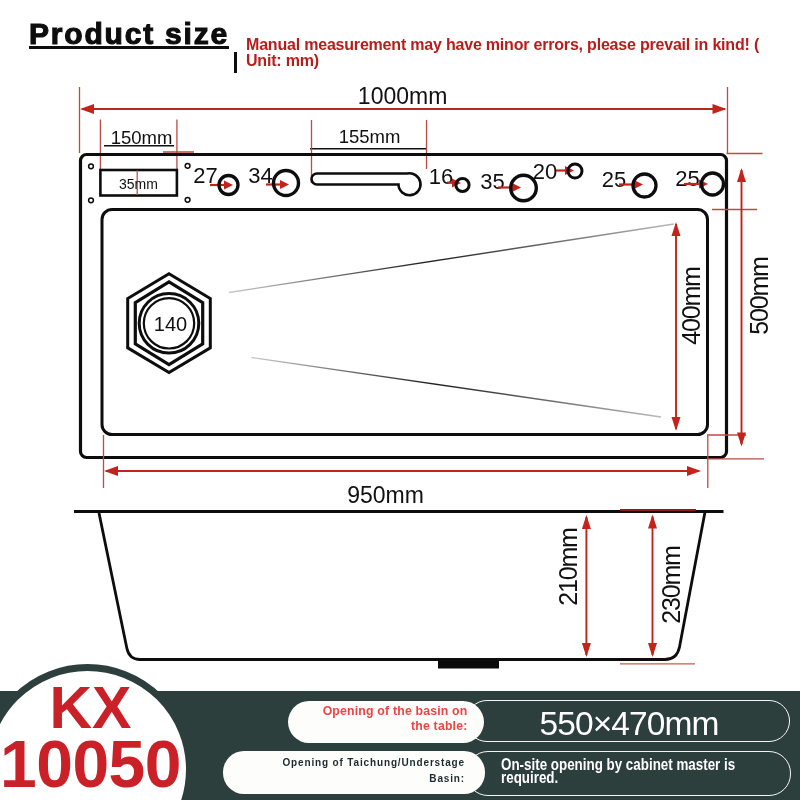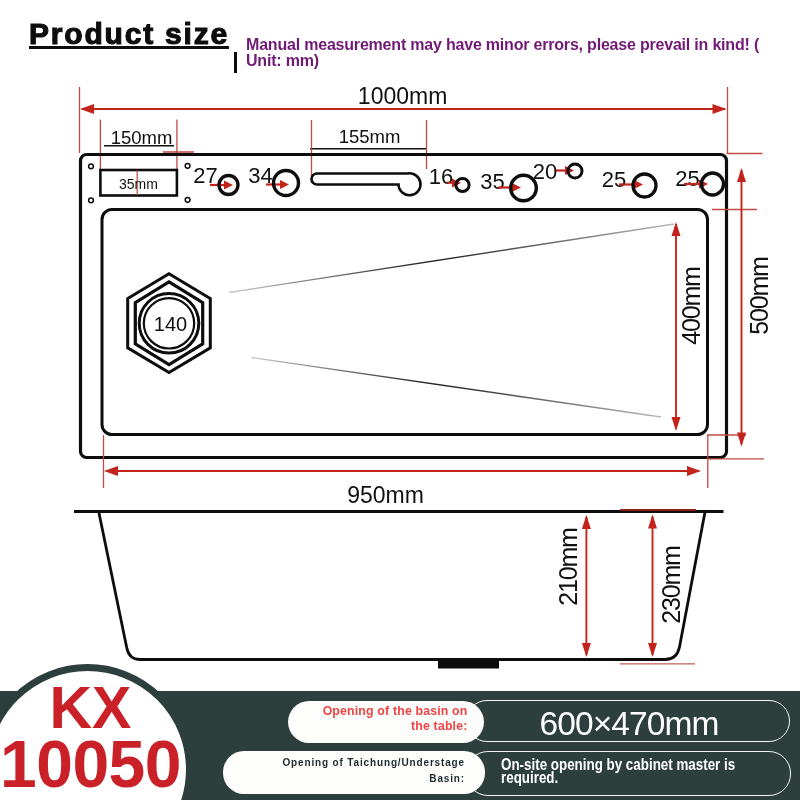--- a/index.html
+++ b/index.html
@@ -8,21 +8,21 @@
   .abs{position:absolute;}
   svg text{font-family:"Liberation Sans", sans-serif;}
 </style>
 </head>
 <body>
 
 <div class="abs" style="left:29px;top:17px;font-size:30px;font-weight:bold;color:#0d0d0d;letter-spacing:1.8px;text-decoration:underline;-webkit-text-stroke:1.1px #0d0d0d;">Product size</div>
 
 <div class="abs" style="left:234px;top:52px;width:3px;height:21px;background:#0d0d0d;"></div>
 
-<div class="abs" style="left:246px;top:37px;width:545px;font-size:16px;font-weight:bold;color:#701a75;line-height:16.3px;letter-spacing:-0.2px;">Manual measurement may have minor errors, please prevail in kind! (<br>Unit: mm)</div>
+<div class="abs" style="left:246px;top:37px;width:545px;font-size:16px;font-weight:bold;color:#b91c1c;line-height:16.3px;letter-spacing:-0.2px;">Manual measurement may have minor errors, please prevail in kind! (<br>Unit: mm)</div>
 
 <svg class="abs" style="left:0;top:0;" width="800" height="800" viewBox="0 0 800 800">
   <defs>
     <linearGradient id="slope1" gradientUnits="userSpaceOnUse" x1="229" y1="292.5" x2="674" y2="224">
       <stop offset="0" stop-color="#c9c9c9"></stop>
         <stop offset="0.45" stop-color="#1e1e1e"></stop>
         <stop offset="1" stop-color="#b9b9b9"></stop>
     </linearGradient>
     <linearGradient id="slope2" gradientUnits="userSpaceOnUse" x1="251.5" y1="357.5" x2="661" y2="417">
       <stop offset="0" stop-color="#c9c9c9"></stop>
@@ -204,21 +204,21 @@
 </svg>
 
 <div class="abs" style="left:0;top:691px;width:800px;height:109px;background:#2d3f3d;"></div>
 
 <div class="abs" style="left:466px;top:700px;width:322px;height:39.5px;border:1.6px solid #f4f6f5;border-radius:21.5px;"></div>
 
 <div class="abs" style="left:288px;top:701px;width:196px;height:42px;border-radius:21px;background:#fdfdfc;"></div>
 
 <div class="abs" style="left:301.5px;top:704px;width:166px;font-size:12.3px;font-weight:bold;color:#ef4444;line-height:14.6px;letter-spacing:0.18px;text-align:right;">Opening of the basin on<br>the table:</div>
 
-<div class="abs" style="left:474px;top:707px;width:310px;height:43px;font-size:33.5px;letter-spacing:-0.9px;color:#fff;text-align:center;line-height:33.5px;">600×470mm</div>
+<div class="abs" style="left:474px;top:707px;width:310px;height:43px;font-size:33.5px;letter-spacing:-0.9px;color:#fff;text-align:center;line-height:33.5px;">550×470mm</div>
 
 <div class="abs" style="left:466px;top:750.5px;width:323px;height:43px;border:1.6px solid #f4f6f5;border-radius:22px;"></div>
 
 <div class="abs" style="left:222.6px;top:751.2px;width:262.7px;height:42.5px;border-radius:21px;background:#fdfdfc;"></div>
 
 <div class="abs" style="left:240px;top:755px;width:225px;font-size:10px;font-weight:bold;color:#1d2a2c;line-height:15.8px;letter-spacing:0.85px;text-align:right;">Opening of Taichung/Understage<br>Basin:</div>
 
 <div class="abs" style="left:501px;top:758px;width:360px;font-size:17px;font-weight:bold;color:#fff;line-height:13px;transform:scaleX(0.787);transform-origin:0 0;">On-site opening by cabinet master is<br>required.</div>
 
 <div class="abs" style="left:-18px;top:664px;width:211px;height:211px;border-radius:50%;background:#fff;border:7.5px solid #2d3f3d;box-sizing:border-box;"></div>

